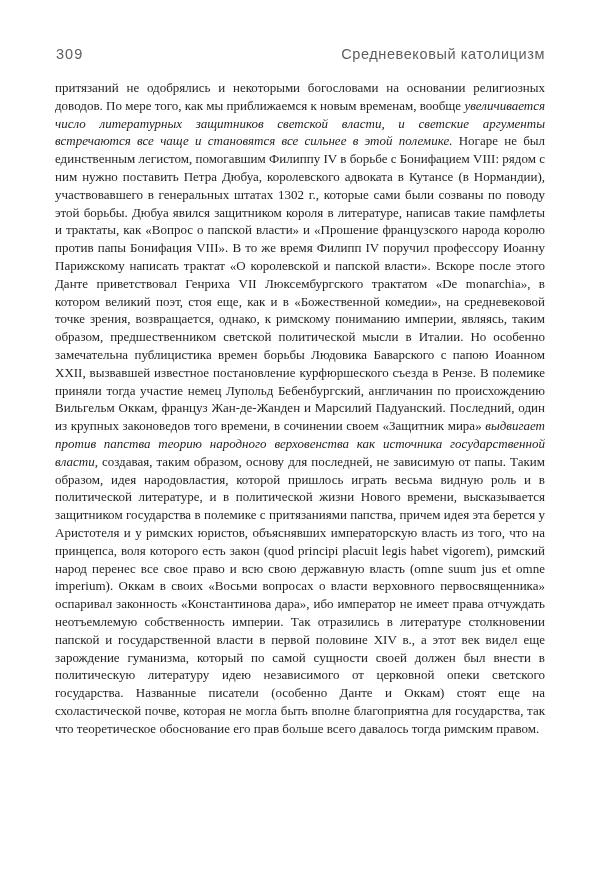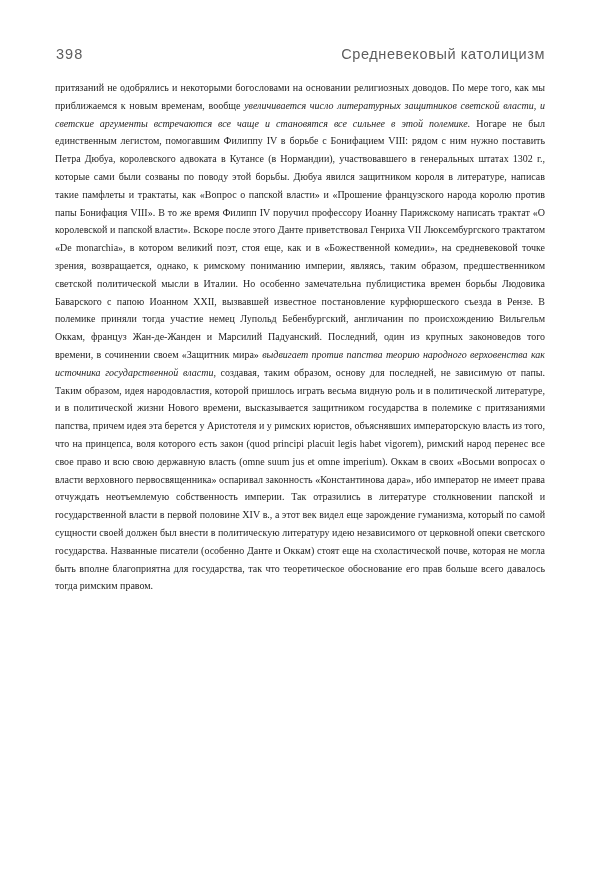--- a/index.html
+++ b/index.html
@@ -35,36 +35,36 @@
   }
   .running-head {
     text-align: left;
   }
   .page-body {
     position: absolute;
     top: 79px;
     left: 55px;
     width: 490px;
     color: var(--body_text, #1e1e1e);
-    font-size: 10px;
+    font-size: 13px;
     line-height: 17.8px;
   }
   .page-body p {
     margin: 0;
     text-align: justify;
   }
   .run-italic {
     font-style: italic;
   }
 </style>
 </head>
 <body>
 
 <div class="page">
   <header class="page-header">
-    <span class="page-number">398</span>
+    <span class="page-number">309</span>
     <span class="running-head">Средневековый католицизм</span>
   </header>
 
   <main class="page-body">
     <p><span class="run-normal">притязаний не одобрялись и некоторыми богословами на основании религиозных доводов. По мере того, как мы приближаемся к новым временам, вообще </span><em class="run-italic">увеличивается число литературных защитников светской власти, и светские аргументы встречаются все чаще и становятся все сильнее в этой полемике.</em><span class="run-normal"> Ногаре не был единственным легистом, помогавшим Филиппу IV в борьбе с Бонифацием VIII: рядом с ним нужно поставить Петра Дюбуа, королевского адвоката в Кутансе (в Нормандии), участвовавшего в генеральных штатах 1302 г., которые сами были созваны по поводу этой борьбы. Дюбуа явился защитником короля в литературе, написав такие памфлеты и трактаты, как «Вопрос о папской власти» и «Прошение французского народа королю против папы Бонифация VIII». В то же время Филипп IV поручил профессору Иоанну Парижскому написать трактат «О королевской и папской власти». Вскоре после этого Данте приветствовал Генриха VII Люксембургского трактатом «De monarchia», в котором великий поэт, стоя еще, как и в «Божественной комедии», на средневековой точке зрения, возвращается, однако, к римскому пониманию империи, являясь, таким образом, предшественником светской политической мысли в Италии. Но особенно замечательна публицистика времен борьбы Людовика Баварского с папою Иоанном XXII, вызвавшей известное постановление курфюршеского съезда в Рензе. В полемике приняли тогда участие немец Лупольд Бебенбургский, англичанин по происхождению Вильгельм Оккам, француз Жан-де-Жанден и Марсилий Падуанский. Последний, один из крупных законоведов того времени, в сочинении своем «Защитник мира» </span><em class="run-italic">выдвигает против папства теорию народного верховенства как источника государственной власти</em><span class="run-normal">, создавая, таким образом, основу для последней, не зависимую от папы. Таким образом, идея народовластия, которой пришлось играть весьма видную роль и в политической литературе, и в политической жизни Нового времени, высказывается защитником государства в полемике с притязаниями папства, причем идея эта берется у Аристотеля и у римских юристов, объяснявших императорскую власть из того, что на принцепса, воля которого есть закон (quod principi placuit legis habet vigorem), римский народ перенес все свое право и всю свою державную власть (omne suum jus et omne imperium). Оккам в своих «Восьми вопросах о власти верховного первосвященника» оспаривал законность «Константинова дара», ибо император не имеет права отчуждать неотъемлемую собственность империи. Так отразились в литературе столкновении папской и государственной власти в первой половине XIV в., а этот век видел еще зарождение гуманизма, который по самой сущности своей должен был внести в политическую литературу идею независимого от церковной опеки светского государства. Названные писатели (особенно Данте и Оккам) стоят еще на схоластической почве, которая не могла быть вполне благоприятна для государства, так что теоретическое обоснование его прав больше всего давалось тогда римским правом.</span></p>
   </main>
 </div>
 
 </body></html>

